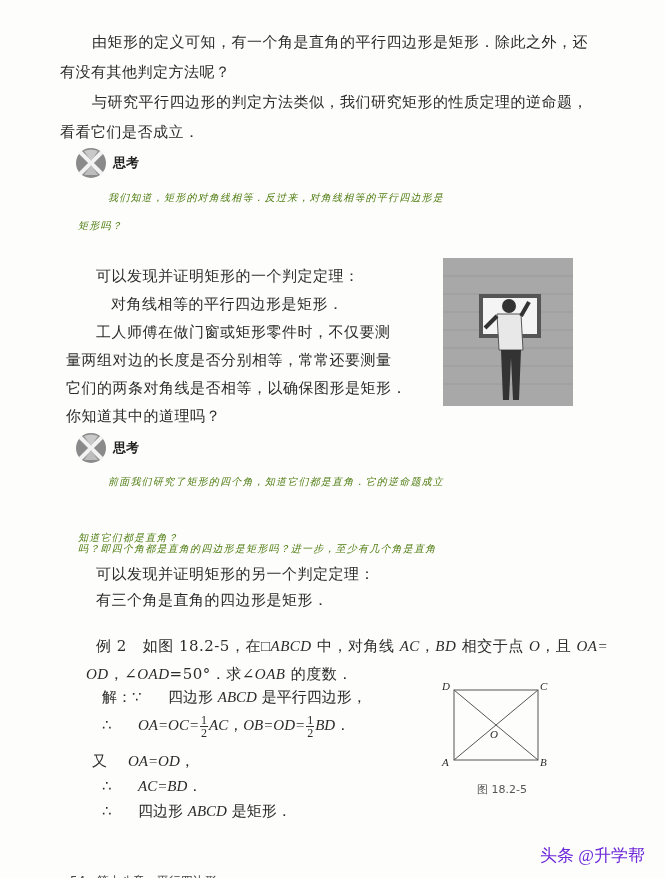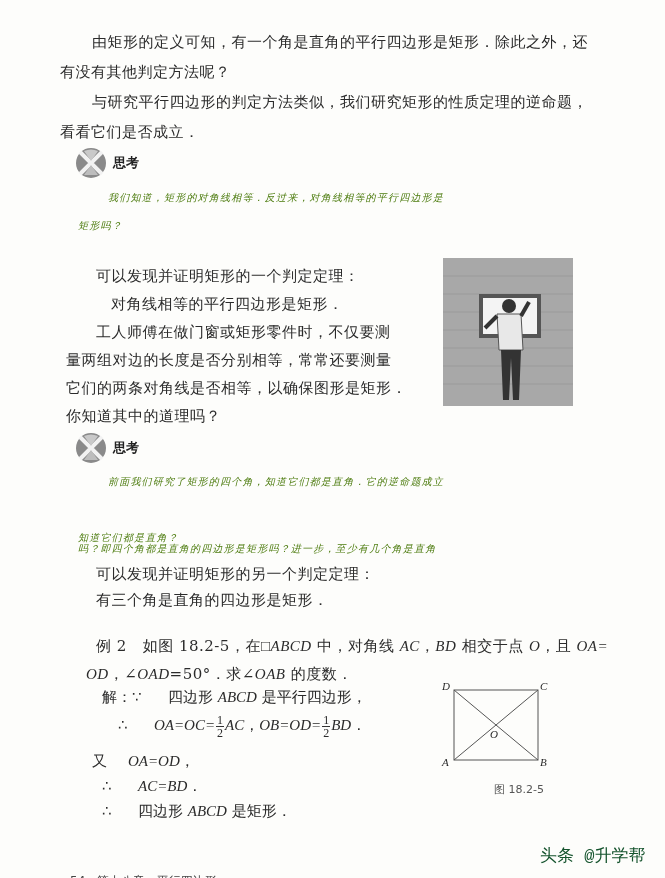--- a/index.html
+++ b/index.html
@@ -13,21 +13,21 @@
   .think-text { font-size: 10px; line-height: 28px; letter-spacing: 1.2px; color: #4d7c0f; white-space: nowrap; font-style: italic; }
   .think-head { display: flex; align-items: center; }
   .think-icon { width: 32px; height: 32px; }
   .think-title { font-family: "DejaVu Sans", "Liberation Sans", sans-serif; font-weight: bold; font-size: 13px; margin-left: 6px; color: #222; }
   .math { font-family: "Liberation Serif", "DejaVu Serif", serif; font-style: italic; }
   .frac { display: inline-flex; flex-direction: column; align-items: center; vertical-align: middle; font-size: 12px; line-height: 12px; margin: 0 1px; font-style: normal; font-family: "Liberation Serif", serif; }
   .frac .num { border-bottom: 1px solid #333; padding: 0 1px; }
   .sol-line { font-size: 15px; line-height: 26px; white-space: nowrap; }
   .sym { display: inline-block; width: 36px; }
   .footer { font-family: "DejaVu Sans", "Liberation Sans", sans-serif; font-size: 12px; color: #444; margin-top: 20px; }
-  .watermark { font-family: Liberation Mono, monospace; font-size: 17px; color: #14532d; }
+  .watermark { font-family: Liberation Serif, serif; font-size: 17px; color: #6d28d9; }
   .caption { font-size: 11px; color: #555; font-family: "DejaVu Sans", sans-serif; }
 </style>
 </head>
 <body>
 
 <div class="abs p" style="left:92px; top:28px;">由矩形的定义可知，有一个角是直角的平行四边形是矩形．除此之外，还</div>
 <div class="abs p" style="left:60px; top:58px;">有没有其他判定方法呢？</div>
 <div class="abs p" style="left:92px; top:88px;">与研究平行四边形的判定方法类似，我们研究矩形的性质定理的逆命题，</div>
 <div class="abs p" style="left:60px; top:118px;">看看它们是否成立．</div>
 
@@ -90,21 +90,21 @@
   <span>例 2</span>&nbsp;&nbsp;
   <span>如图 18.2-5，在</span><span class="math">□ABCD</span><span> 中，对角线 </span><span class="math">AC</span><span>，</span><span class="math">BD</span><span> 相交于点 </span><span class="math">O</span><span>，且 </span><span class="math">OA=</span>
 </div>
 <div class="abs p" style="left:66px; top:660px;margin-left:20px;">
   <span class="math">OD</span><span>，∠</span><span class="math">OAD</span><span>=50°．求∠</span><span class="math">OAB</span><span> 的度数．</span>
 </div>
 
 <div class="abs sol-line" style="left:102px; top:684px;">
   <span>解：</span><span class="sym">∵</span><span>四边形 </span><span class="math">ABCD</span><span> 是平行四边形，</span>
 </div>
-<div class="abs sol-line" style="left:102px; top:712px;margin-left:16px;">
+<div class="abs sol-line" style="left:102px; top:712px;">
   <span class="sym">∴</span><span class="math">OA=OC=</span><span class="frac">
       <span class="num">1</span>
       <span>2</span>
     </span><span class="math">AC</span><span>，</span><span class="math">OB=OD=</span><span class="frac">
       <span class="num">1</span>
       <span>2</span>
     </span><span class="math">BD</span><span>．</span>
 </div>
 <div class="abs sol-line" style="left:92px; top:748px;">
   <span class="sym">又</span><span class="math">OA=OD</span><span>，</span>
@@ -120,20 +120,20 @@
   <svg width="110" height="100" viewBox="0 0 110 100">
     <rect x="14" y="12" width="84" height="70" fill="none" stroke="#555" stroke-width="1"></rect>
     <line x1="14" y1="12" x2="98" y2="82" stroke="#555" stroke-width="1"></line>
     <line x1="14" y1="82" x2="98" y2="12" stroke="#555" stroke-width="1"></line>
   </svg>
   <span class="abs math" style="left:2px; top:2px; font-size:11px;">D</span>
   <span class="abs math" style="left:100px; top:2px; font-size:11px;">C</span>
   <span class="abs math" style="left:2px; top:78px; font-size:11px;">A</span>
   <span class="abs math" style="left:100px; top:78px; font-size:11px;">B</span>
   <span class="abs math" style="left:50px; top:50px; font-size:11px;">O</span>
-  <span class="abs caption" style="left:32px; top:104px;padding-left:22px;">图 18.2-5</span>
+  <span class="abs caption" style="left:15px; top:104px;padding-left:22px;">图 18.2-5</span>
 </div>
 
 <div class="abs footer" style="left:70px; top:853px;">
   <span>54</span>&nbsp;&nbsp;
   <span>第十八章　平行四边形</span>
 </div>
 <div class="abs watermark" style="left:540px; top:844px;">头条 @升学帮</div>
 
 </body></html>

